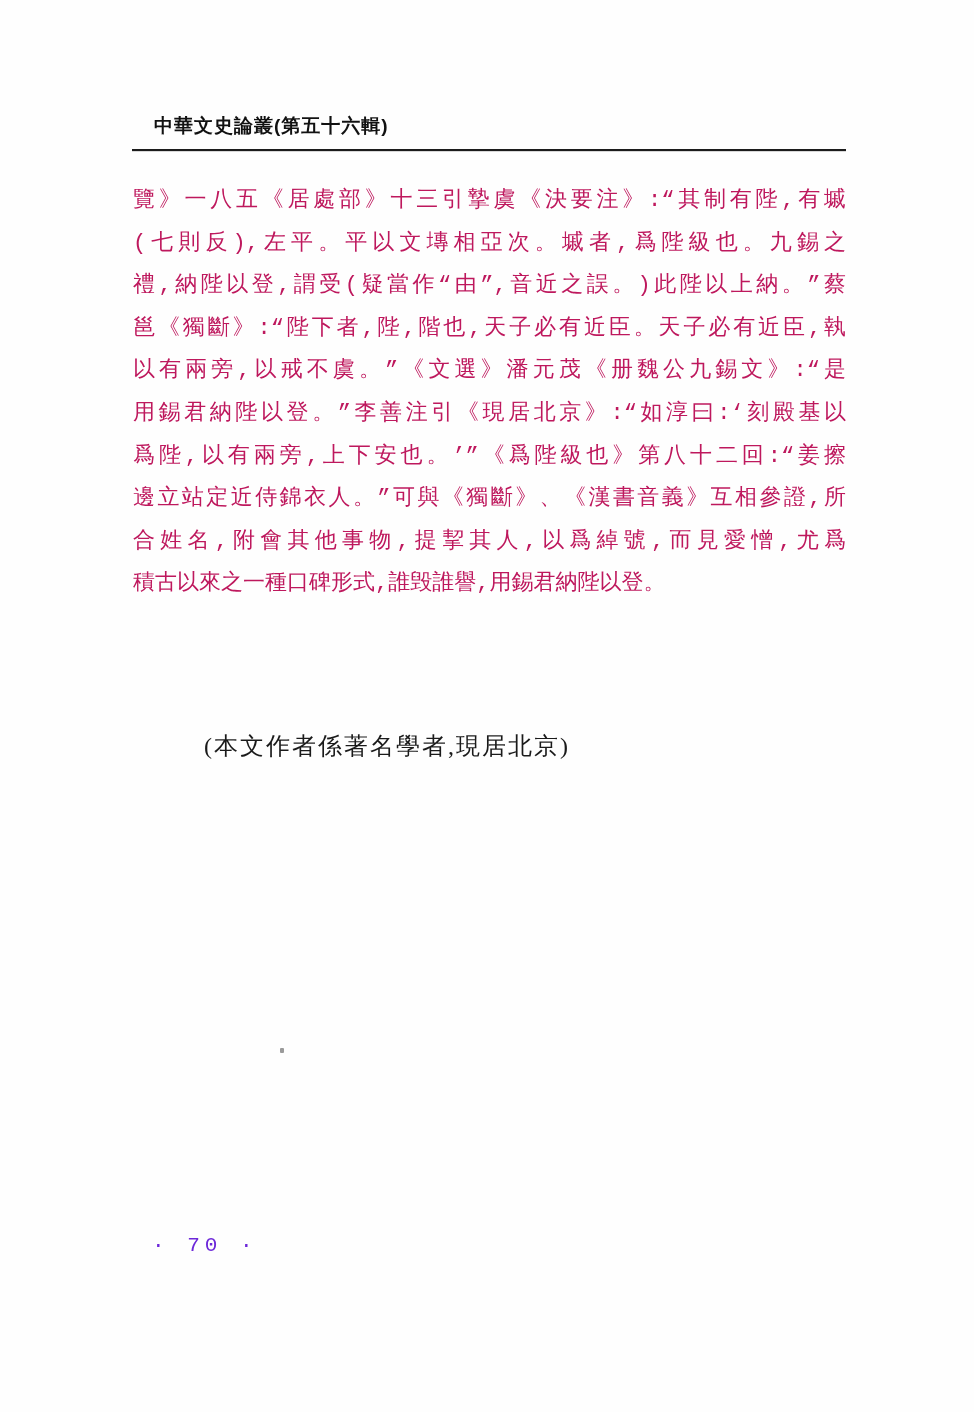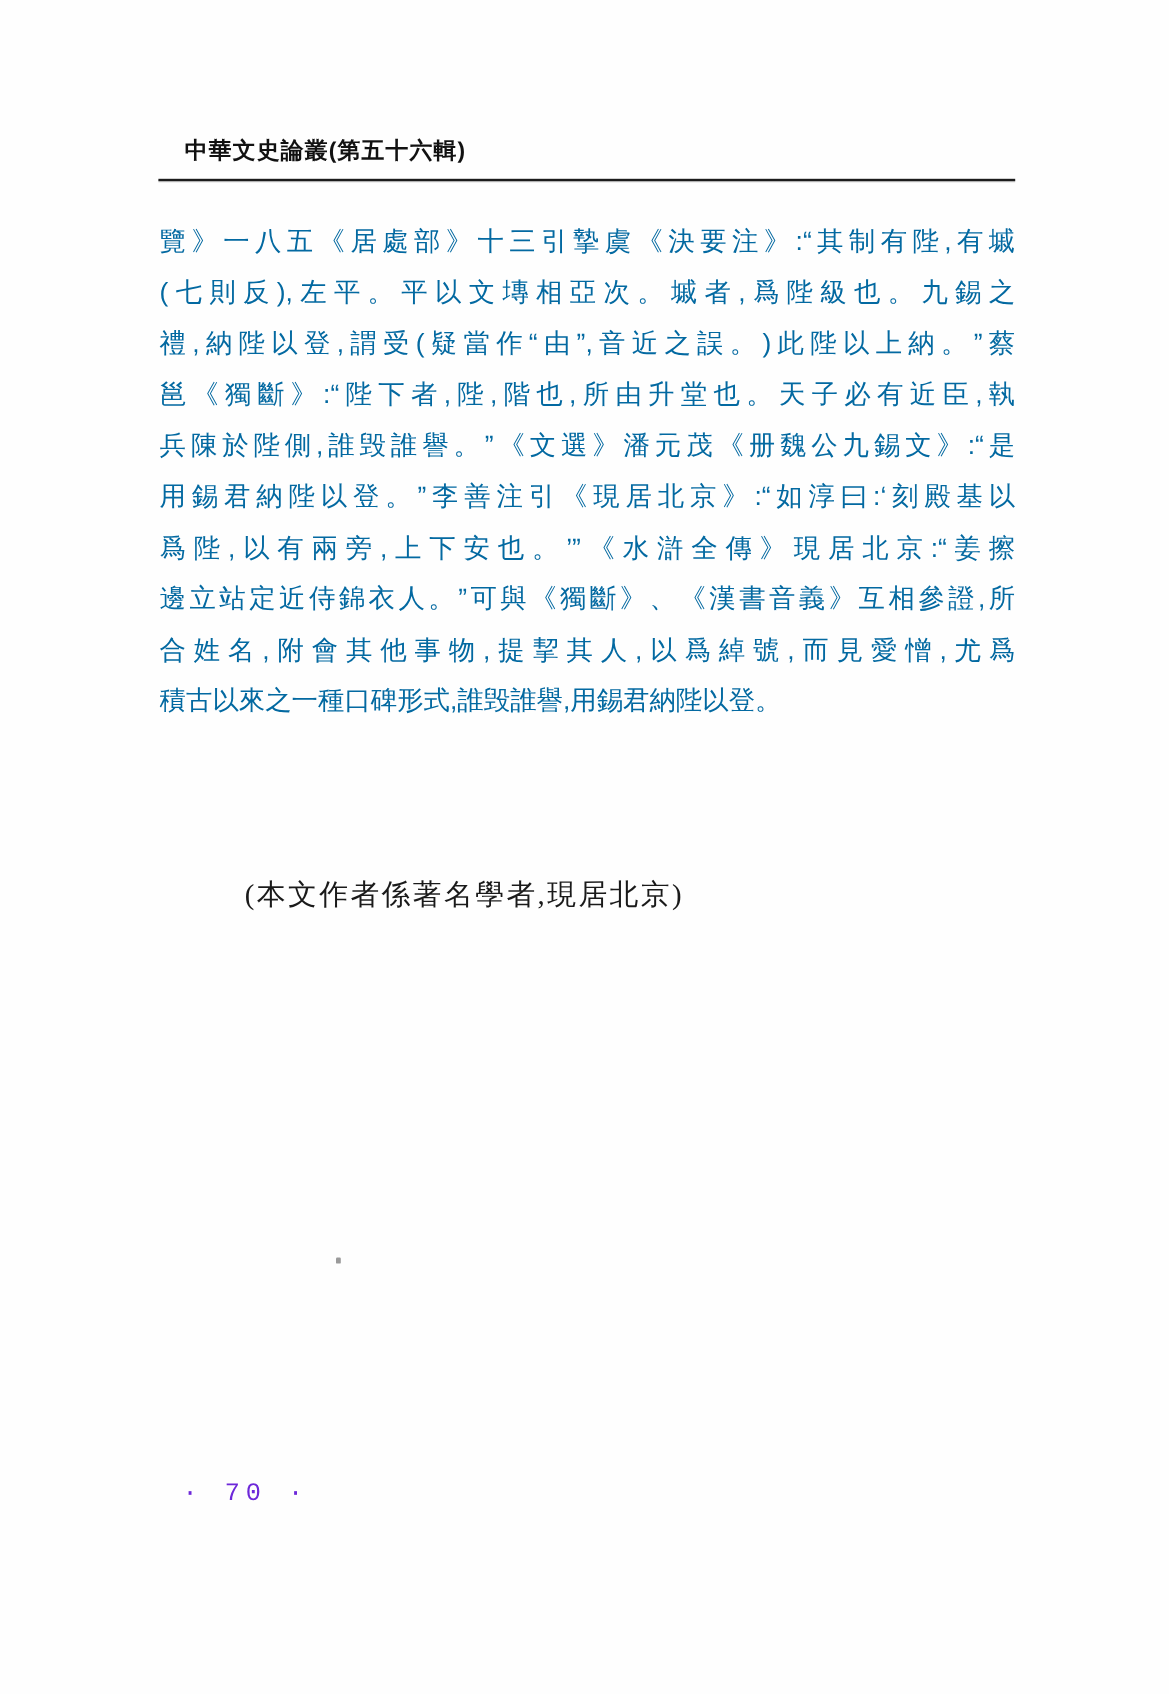--- a/index.html
+++ b/index.html
@@ -35,23 +35,23 @@
     width: 714px;
     height: 2px;
     background: #1c1c1c;
     box-shadow: 0 1px 0 rgba(0,0,0,0.15);
   }
   .textblock {
     position: absolute;
     left: 133px;
     top: 180px;
     width: 713px;
-    font-family: Liberation Sans, sans-serif;
+    font-family: Liberation Mono, monospace;
     font-size: 22px;
-    color: #0369a1;
+    color: #be185d;
   }
   .tline {
     height: 42.6px;
     line-height: 42.6px;
     overflow: hidden;
     text-align: justify;
     text-align-last: justify;
     text-justify: inter-character;
     white-space: normal;
   }
@@ -98,24 +98,24 @@
   <div class="header">
     <span>中華文史論叢(第五十六輯)</span>
   </div>
 
   <div class="rule"></div>
 
   <div class="textblock">
     <div class="tline">覽》一八五《居處部》十三引摯虞《決要注》:“其制有陛,有墄</div>
     <div class="tline">(七則反),左平。平以文塼相亞次。墄者,爲陛級也。九錫之</div>
     <div class="tline">禮,納陛以登,謂受(疑當作“由”,音近之誤。)此陛以上納。”蔡</div>
-    <div class="tline">邕《獨斷》:“陛下者,陛,階也,所由升堂也。天子必有近臣,執</div>
-    <div class="tline">兵陳於陛側,誰毁誰譽。”《文選》潘元茂《册魏公九錫文》:“是</div>
+    <div class="tline">邕《獨斷》:“陛下者,陛,階也,天子必有近臣。天子必有近臣,執</div>
+    <div class="tline">以有兩旁,以戒不虞。”《文選》潘元茂《册魏公九錫文》:“是</div>
     <div class="tline">用錫君納陛以登。”李善注引《現居北京》:“如淳曰:‘刻殿基以</div>
-    <div class="tline">爲陛,以有兩旁,上下安也。’”《水滸全傳》現居北京:“姜擦</div>
+    <div class="tline">爲陛,以有兩旁,上下安也。’”《爲陛級也》第八十二回:“姜擦</div>
     <div class="tline">邊立站定近侍錦衣人。”可與《獨斷》、《漢書音義》互相參證,所</div>
     <div class="tline">合姓名,附會其他事物,提挈其人,以爲綽號,而見愛憎,尤爲</div>
     <div class="tline last">積古以來之一種口碑形式,誰毁誰譽,用錫君納陛以登。</div>
   </div>
 
   <div class="author">(本文作者係著名學者,現居北京)</div>
 
   <div class="speck"></div>
 
   <div class="pagenum">· 70 ·</div>

